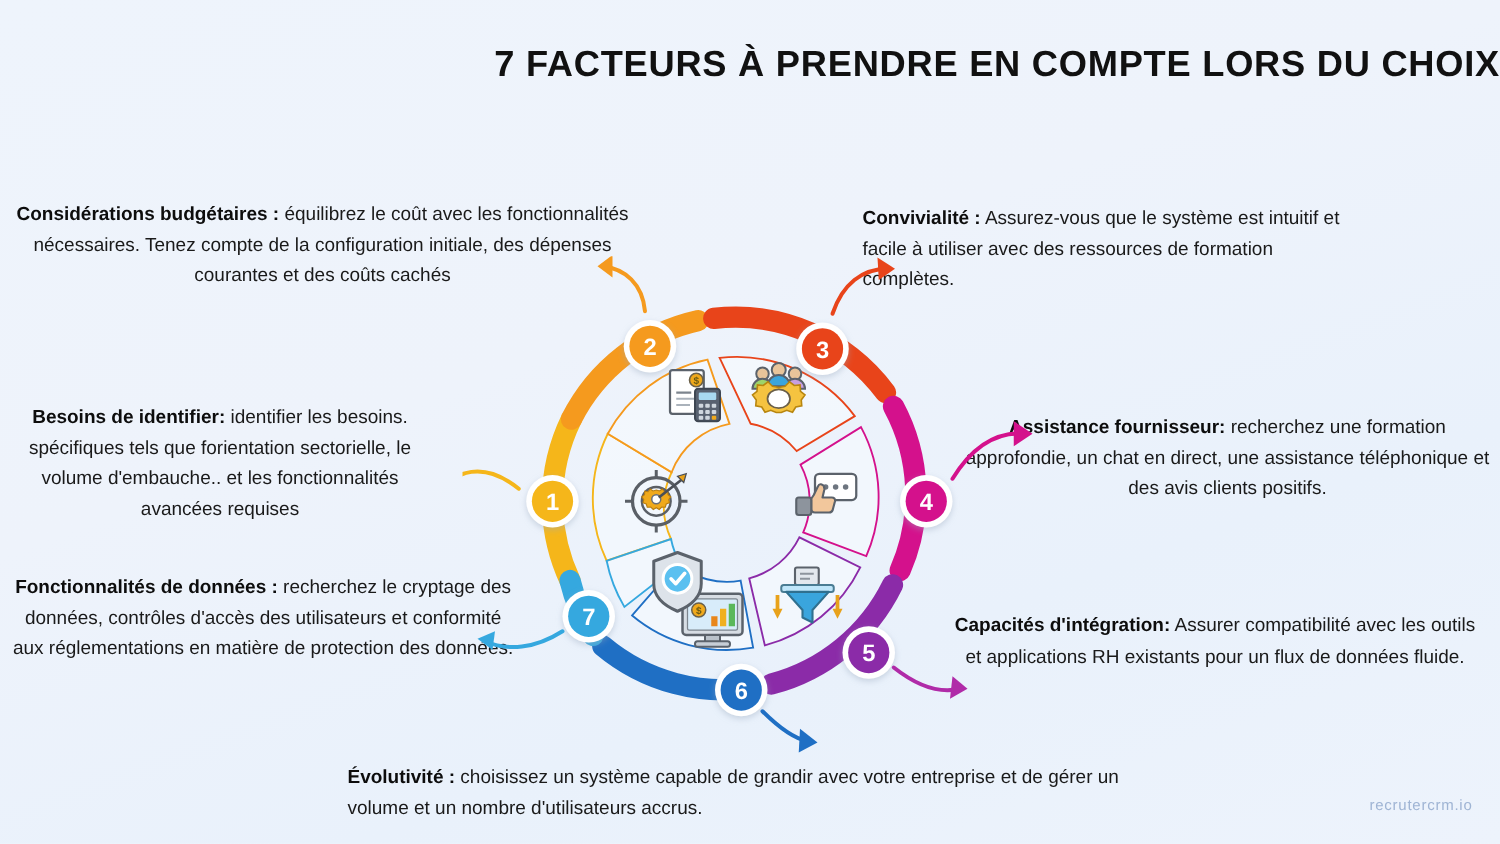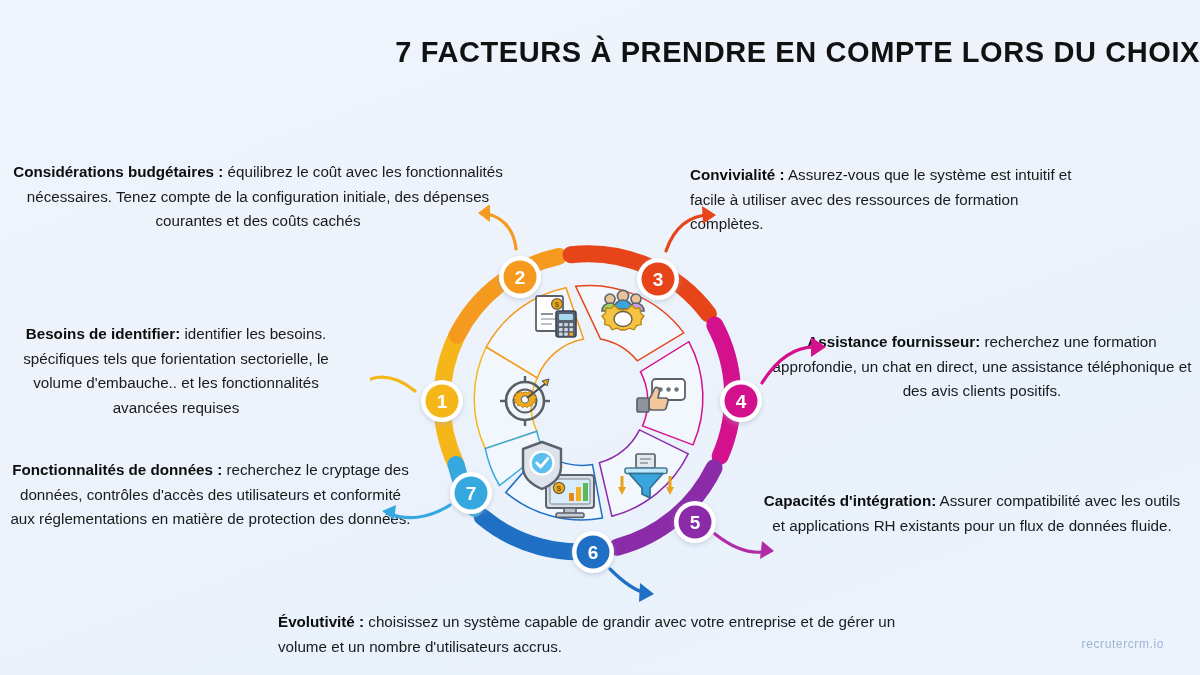--- a/index.html
+++ b/index.html
@@ -81,21 +81,21 @@
   .badge-num {
     font-family: "Liberation Sans", sans-serif;
     font-size: 19px;
     font-weight: bold;
     fill: #ffffff;
   }
 
   
   .watermark {
     position: absolute;
-    right: 36px;
+    right: 22px;
     bottom: 24px;
     font-size: 12px;
     letter-spacing: 0.6px;
     color: #9fb4d4;
     font-family: "Liberation Sans", sans-serif;
     text-align: right;
   }
 </style>
 </head>
 <body>

